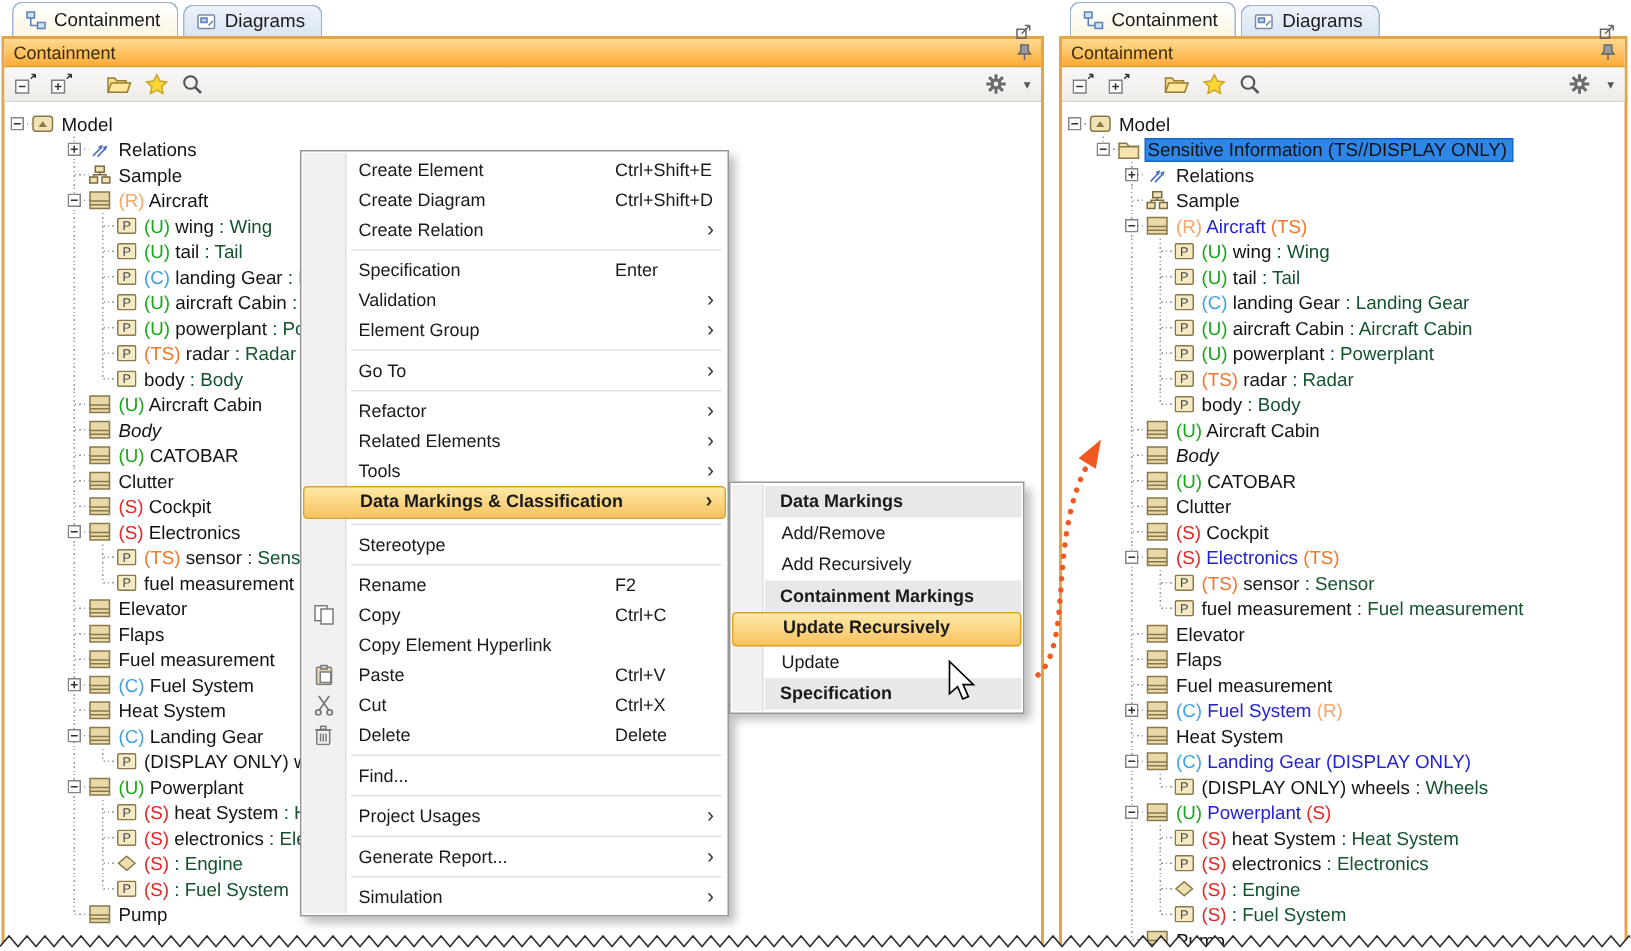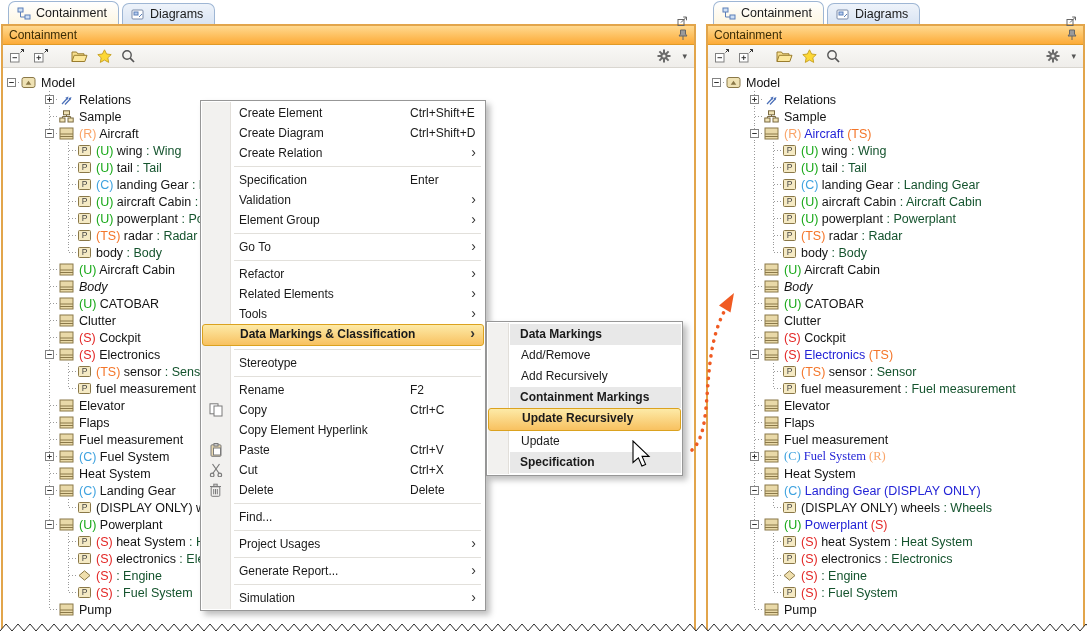--- a/index.html
+++ b/index.html
@@ -672,20 +672,35 @@
                 <line x1="2.2" y1="4.5" x2="6.8" y2="4.5" stroke="#333"></line>
               </svg></span>
             <span class="ticon">
               <svg width="15" height="13">
                 <rect x="1" y="1.5" width="13" height="10" rx="2" fill="#efe2b4" stroke="#8a7848"></rect>
                 <path d="M4.7,8.7 L10.3,8.7 L7.5,4.8 Z" fill="#8a7848"></path>
               </svg>
             </span>
             <span class="lab"><span class="seg ck">Model</span></span>
           </div>
+          <div class="trow sel" style="padding-left: 37px;">
+            <div class="gv half" style="left: 27px;"></div>
+            <div class="gh" style="left: 28px; width: 9px;"></div>
+            <span class="tgl" style="left: 23px;"><svg width="9" height="9">
+                <rect x="0.5" y="0.5" width="8" height="8" fill="#fff" stroke="#848484"></rect>
+                <line x1="2.2" y1="4.5" x2="6.8" y2="4.5" stroke="#333"></line>
+              </svg></span>
+            <span class="ticon">
+              <svg width="15" height="13">
+                <path d="M1,2.5 h5 l1.5,2 H14 v8 H1 Z" fill="#f3e3ad" stroke="#8a7848"></path>
+                <path d="M1,4.8 H14" stroke="#8a7848"></path>
+              </svg>
+            </span>
+            <span class="lab"><span class="seg ck">Sensitive Information (TS//DISPLAY ONLY)</span></span>
+          </div>
           <div class="trow" style="padding-left: 56px;">
             <div class="gv" style="left: 46px;"></div>
             <div class="gh" style="left: 47px; width: 9px;"></div>
             <span class="tgl" style="left: 42px;"><svg width="9" height="9">
                 <rect x="0.5" y="0.5" width="8" height="8" fill="#fff" stroke="#848484"></rect>
                 <line x1="2.2" y1="4.5" x2="6.8" y2="4.5" stroke="#333"></line>
                 <line x1="4.5" y1="2.2" x2="4.5" y2="6.8" stroke="#333"></line>
               </svg></span>
             <span class="ticon">
               <svg width="15" height="13">
@@ -938,21 +953,21 @@
             <div class="gh" style="left: 47px; width: 9px;"></div>
             <span class="ticon">
               <svg width="15" height="13">
                 <rect x="1" y="1" width="13" height="11" fill="#e9d9a8" stroke="#8a7848"></rect>
                 <line x1="1" y1="7" x2="14" y2="7" stroke="#8a7848"></line>
                 <line x1="1" y1="9.5" x2="14" y2="9.5" stroke="#8a7848"></line>
               </svg>
             </span>
             <span class="lab"><span class="seg ck">Fuel measurement</span></span>
           </div>
-          <div class="trow" style="padding-left: 56px; font-family: Liberation Serif, serif;">
+          <div class="trow" style="padding-left: 56px;">
             <div class="gv" style="left: 46px;"></div>
             <div class="gh" style="left: 47px; width: 9px;"></div>
             <span class="tgl" style="left: 42px;"><svg width="9" height="9">
                 <rect x="0.5" y="0.5" width="8" height="8" fill="#fff" stroke="#848484"></rect>
                 <line x1="2.2" y1="4.5" x2="6.8" y2="4.5" stroke="#333"></line>
                 <line x1="4.5" y1="2.2" x2="4.5" y2="6.8" stroke="#333"></line>
               </svg></span>
             <span class="ticon">
               <svg width="15" height="13">
                 <rect x="1" y="1" width="13" height="11" fill="#e9d9a8" stroke="#8a7848"></rect>

